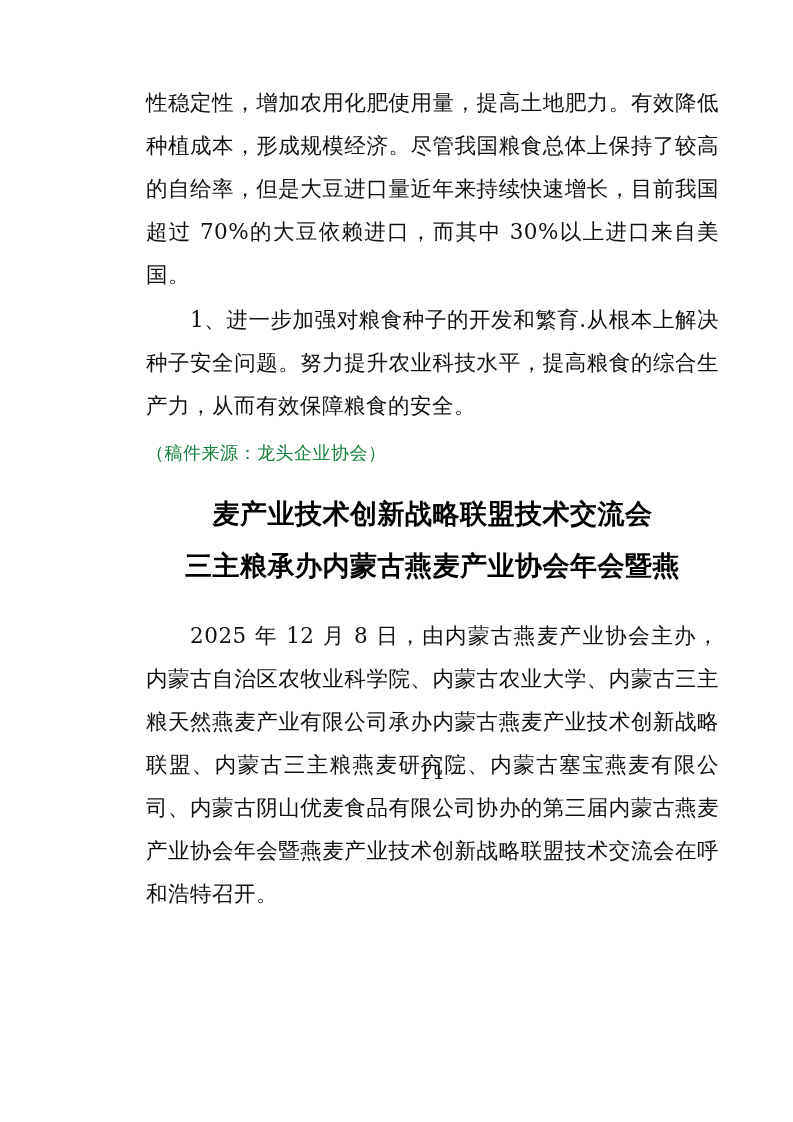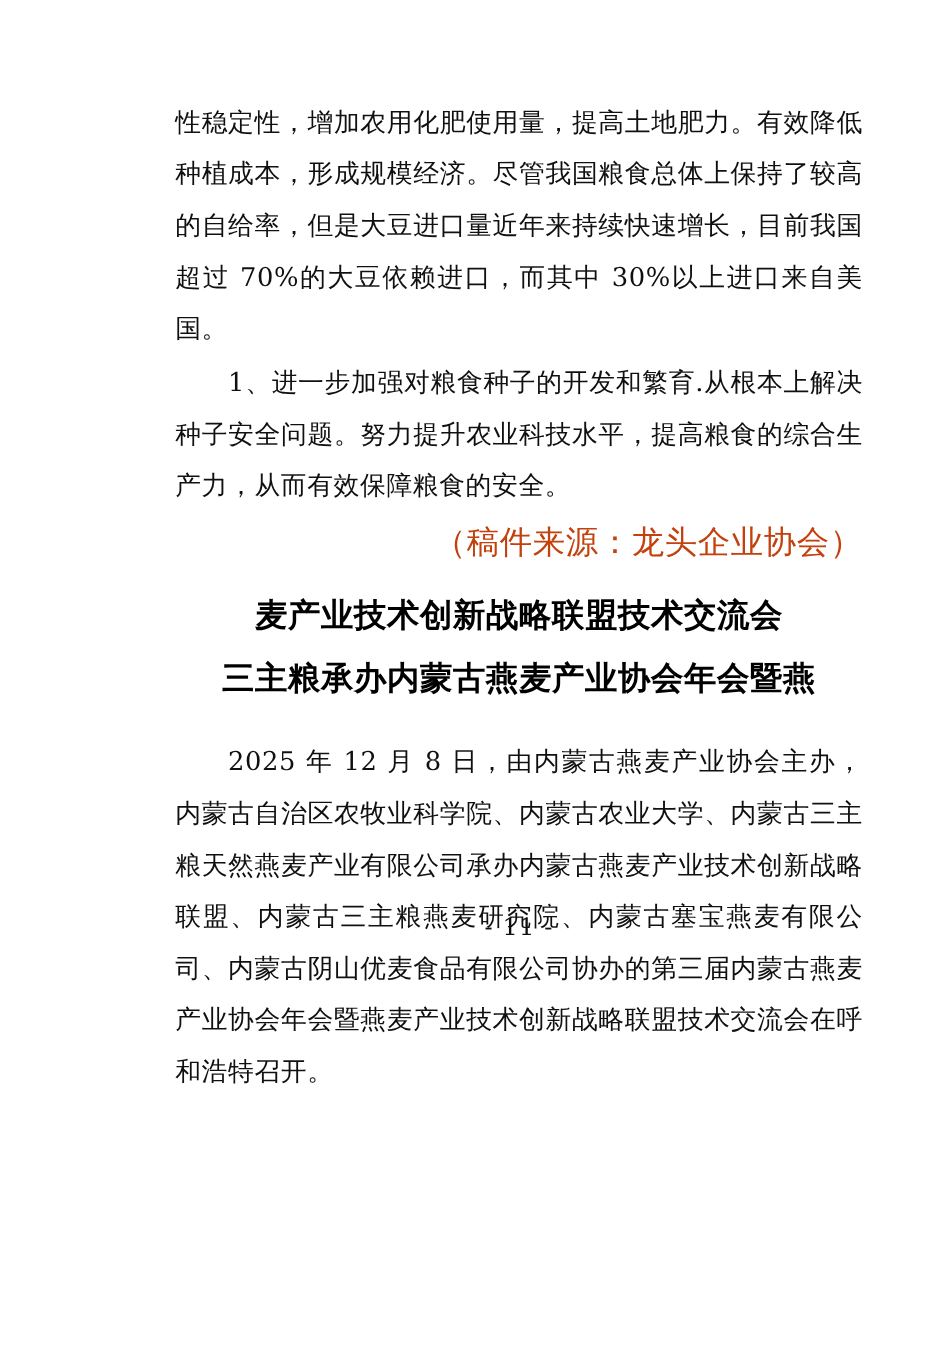--- a/index.html
+++ b/index.html
@@ -36,25 +36,25 @@
     text-align-last: left;
     letter-spacing: 0.5px;
     font-family: "DejaVu Serif", "Liberation Serif", serif;
     color: #101010;
   }
   p.indent {
     text-indent: 2.05em;
   }
   p.source {
     margin: 4px 0 0 0;
-    font-size: 27px;
+    font-size: 18px;
     line-height: 43px;
-    text-align: right;
+    text-align: left;
     letter-spacing: 0.5px;
-    color: #c2410c;
+    color: #15803d;
   }
   h1.article-title {
     margin: 14px 0 6px 0;
     font-size: 27px;
     line-height: 52px;
     text-align: center;
     font-weight: bold;
     letter-spacing: 0.5px;
     font-family: "DejaVu Serif", "Liberation Serif", serif;
     color: #000000;

